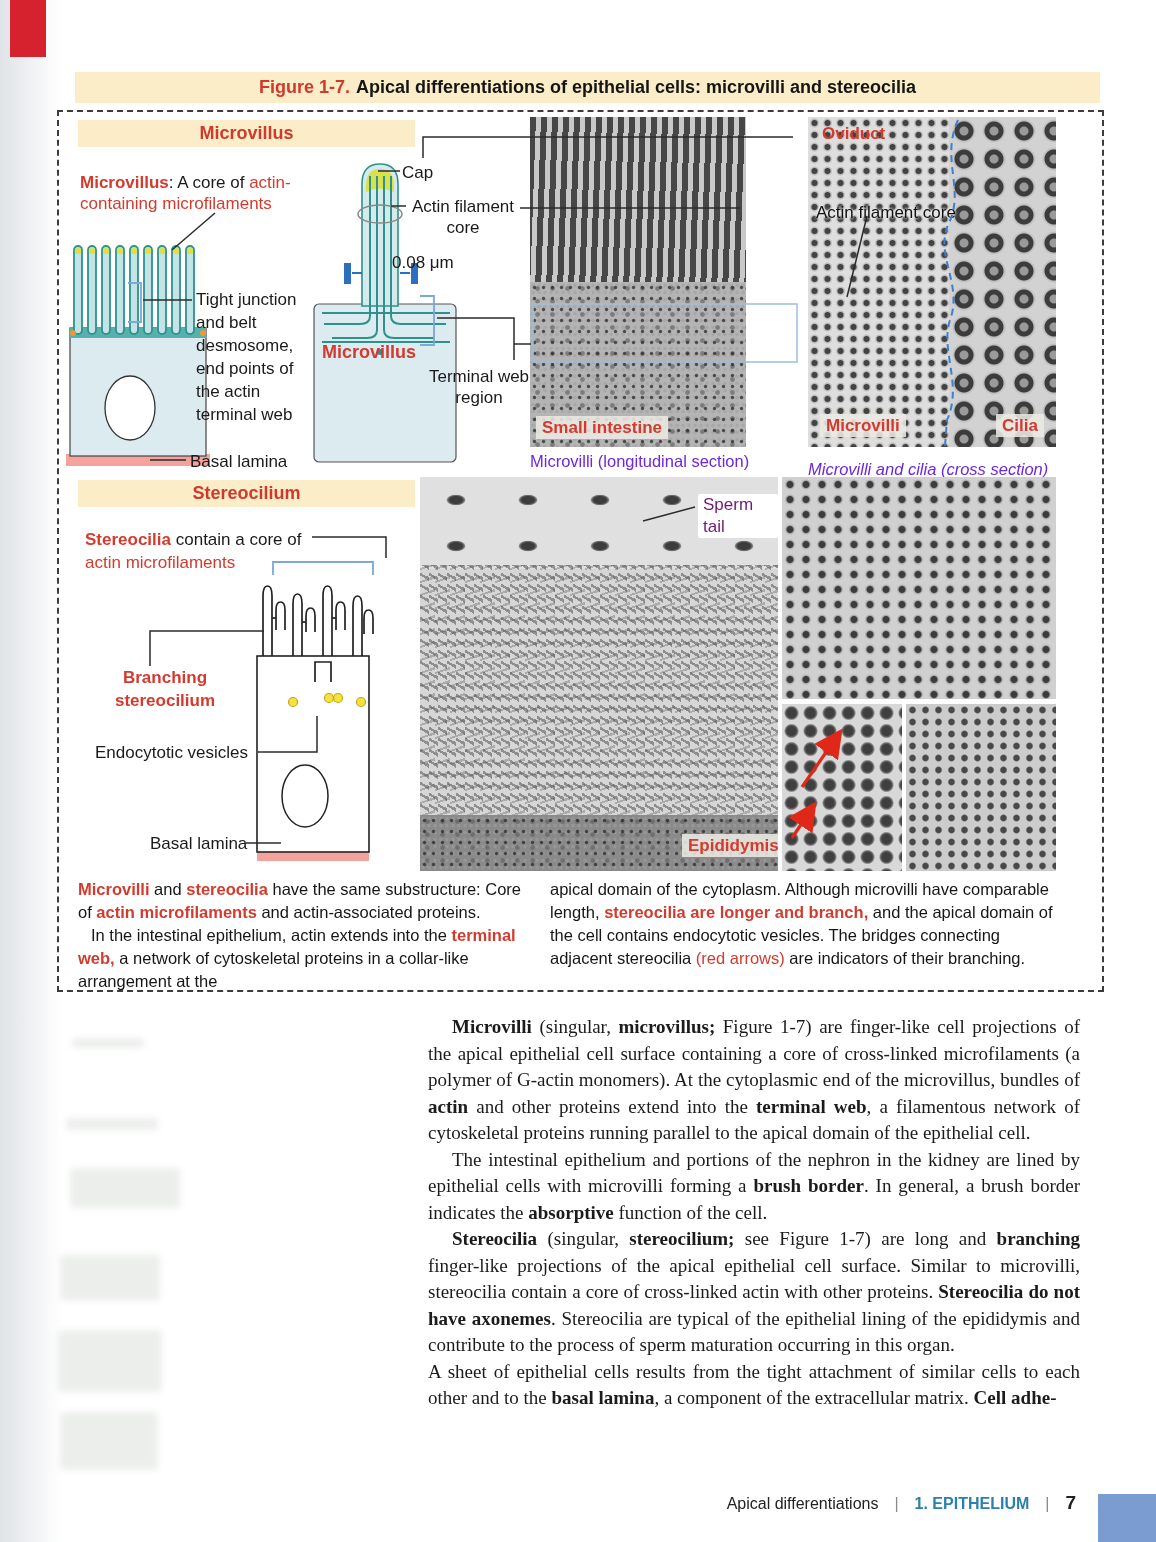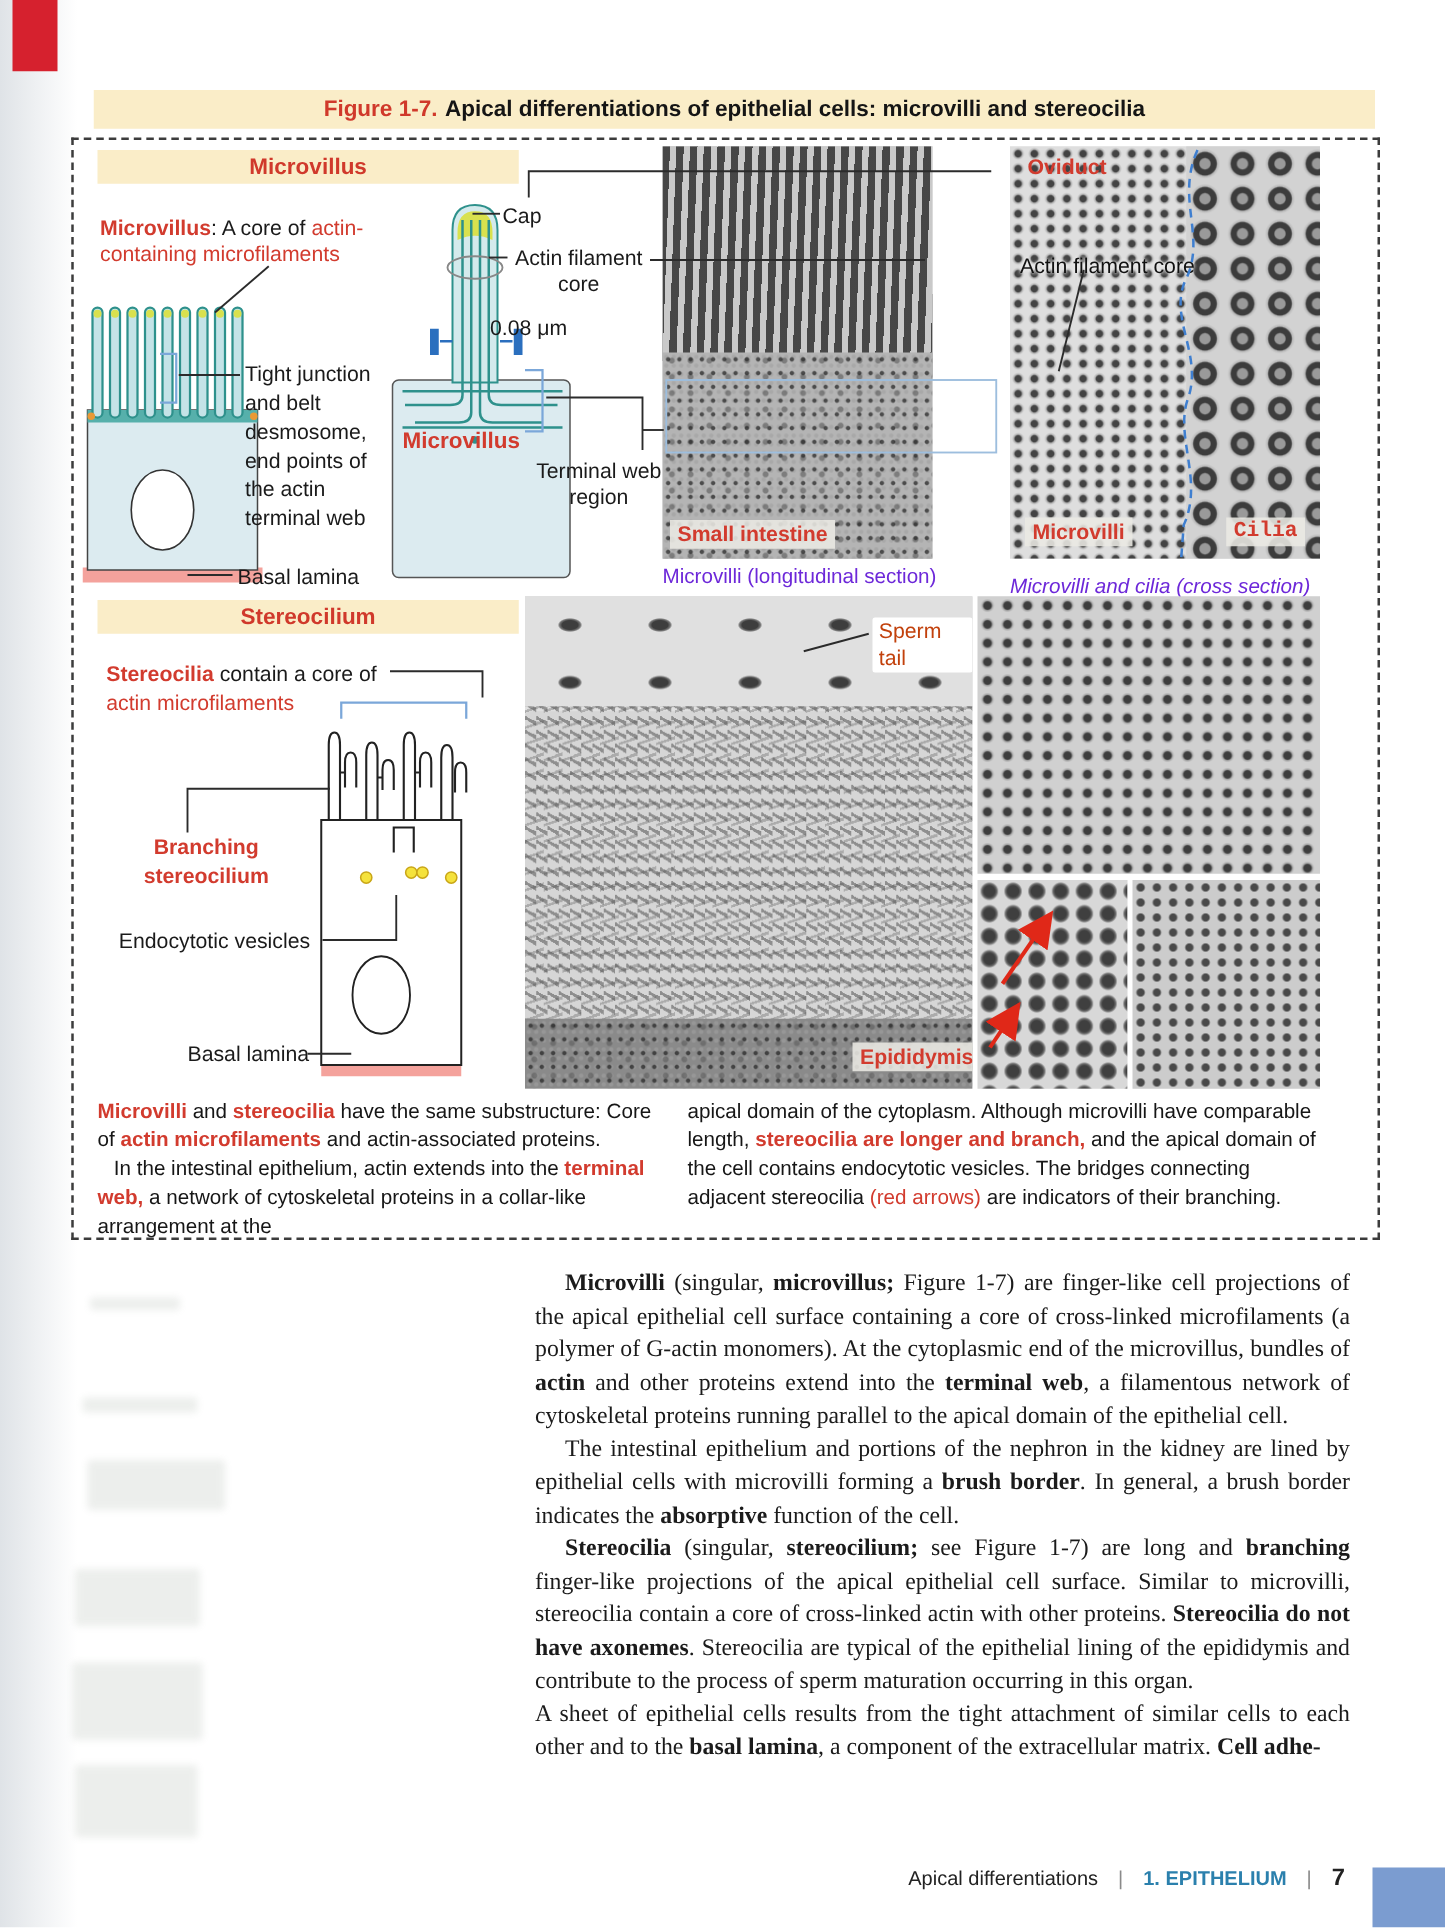--- a/index.html
+++ b/index.html
@@ -45,21 +45,21 @@
   .blobs{background-image:
       radial-gradient(circle,#3f3f3f 4.5px,#6b6b6b 6px,transparent 7.5px);
     background-size:19px 18px;}
   .streaks{background-image:
       repeating-linear-gradient(33deg,rgba(70,70,70,.5) 0 3px,transparent 3px 10px),
       repeating-linear-gradient(-18deg,rgba(90,90,90,.35) 0 2px,transparent 2px 12px);}
   .em-tag{position:absolute;font-size:17px;font-weight:bold;color:#d23b2e;
     background:rgba(235,233,228,.88);padding:0 6px;line-height:23px;}
   .em-lbl-black{position:absolute;font-size:17px;color:#111;text-shadow:0 0 3px #eee,0 0 3px #eee;}
   .em-caption{position:absolute;font-size:16.5px;color:#6d28d9;}
-  .whitebox{position:absolute;font-size:17px;color:#c2410c;background:#fff;padding:0 5px;line-height:22px;border-radius:2px;}
+  .whitebox{position:absolute;font-size:17px;color:#701a75;background:#fff;padding:0 5px;line-height:22px;border-radius:2px;}
   
   .capcol{position:absolute;font-size:16.5px;line-height:23px;color:#161616;}
   .capcol p{margin:0;}
   .capcol p.ind{text-indent:13px;}
   
   .bodytext{position:absolute;left:428px;top:1014px;width:652px;
     font-family:"Liberation Serif",serif;font-size:19px;line-height:26.5px;color:#1b1b1b;text-align:justify;}
   .bodytext p{margin:0;}
   .bodytext p.ind{text-indent:24px;}
   .red-heading{font-family:"Liberation Sans",sans-serif;font-size:18px;font-weight:bold;
@@ -170,21 +170,21 @@
   <div class="em-tag" style="left:6px;bottom:8px;">Small intestine</div>
 </div>
 <div class="em-caption" style="left:530px;top:452px;">Microvilli (longitudinal section)</div>
 
 <div class="em" style="left:808px;top:117px;width:248px;height:330px;background:#dedede;">
   <div class="fill dots-small" style="width:57%;"></div>
   <div class="fill rings-big noise" style="left:57%;width:43%;background-color:#d2d2d2;"></div>
   <div class="em-tag" style="left:8px;top:5px;background:none;">Oviduct</div>
   <div class="em-lbl-black" style="left:8px;top:86px;">Actin filament core</div>
   <div class="em-tag" style="left:12px;bottom:10px;">Microvilli</div>
-  <div class="em-tag" style="right:12px;bottom:10px;font-family:Liberation Mono, monospace;">Cilia</div>
+  <div class="em-tag" style="right:12px;bottom:10px;">Cilia</div>
 </div>
 <div class="em-caption" style="left:808px;top:460px;font-style:italic;">Microvilli and cilia (cross section)</div>
 
 <div class="lbl seg" style="left:85px;top:528px;width:220px;line-height:23px;"><span class="b r">Stereocilia</span><span> contain a core of </span><span class="r">actin microfilaments</span></div>
 
 <svg class="diag" style="left:243px;top:556px;" width="140" height="312" viewBox="0 0 140 312">
   <rect x="14" y="296" width="112" height="9" fill="#f4a29c"></rect>
   <rect x="14" y="100" width="112" height="196" fill="#fff" stroke="#222" stroke-width="1.6"></rect>
   <g stroke="#222" stroke-width="1.7" fill="none">
     <path d="M20,100 L20,40 Q20,30 24.5,30 Q29,30 29,40 L29,100"></path>

